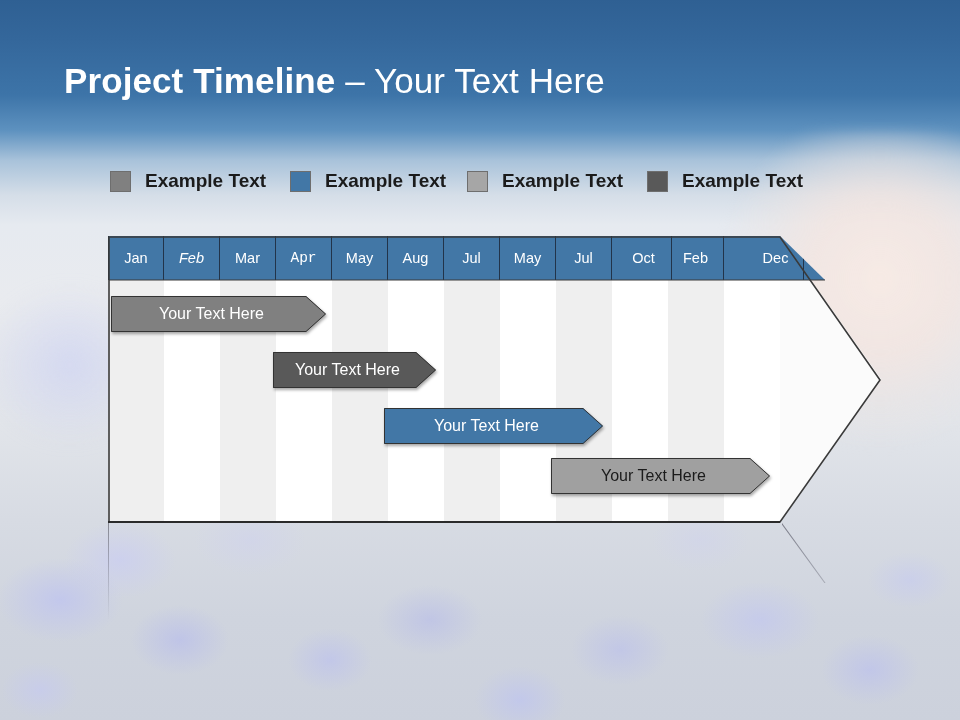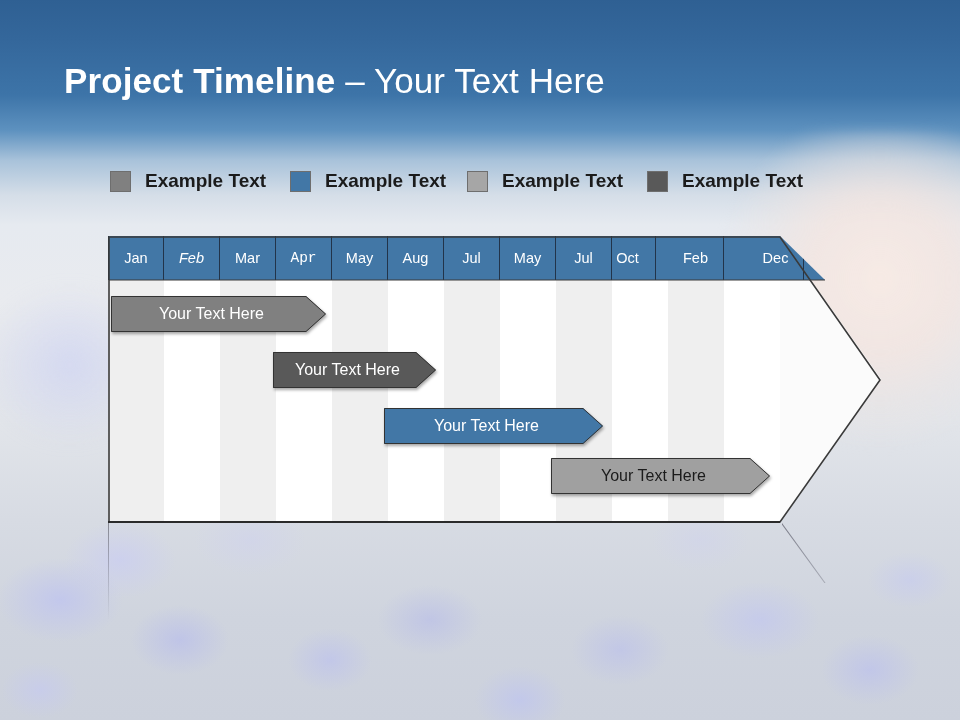--- a/index.html
+++ b/index.html
@@ -299,21 +299,21 @@
     <div class="header-band" id="header-band">
         <div class="hdr-cell" style="left: 0px; width: 56px;">Jan</div>
         <div class="hdr-cell" style="left: 56px; width: 56px; font-style: italic;">Feb</div>
         <div class="hdr-cell" style="left: 112px; width: 56px;">Mar</div>
         <div class="hdr-cell" style="left: 168px; width: 56px; font-family: Liberation Mono, monospace;">Apr</div>
         <div class="hdr-cell" style="left: 224px; width: 56px;">May</div>
         <div class="hdr-cell" style="left: 280px; width: 56px;">Aug</div>
         <div class="hdr-cell" style="left: 336px; width: 56px;">Jul</div>
         <div class="hdr-cell" style="left: 392px; width: 56px;">May</div>
         <div class="hdr-cell" style="left: 448px; width: 56px;">Jul</div>
-        <div class="hdr-cell" style="left: 492px; width: 56px;">Oct</div>
+        <div class="hdr-cell" style="left: 508px; width: 56px;">Oct</div>
         <div class="hdr-cell" style="left: 560px; width: 56px;">Feb</div>
         <div class="hdr-cell" style="left: 640px; width: 56px;">Dec</div>
       </div>
 
     <svg class="arrow-outline" viewBox="0 0 773 288">
       <polygon points="1,1 672,1 772,144 672,286 1,286" fill="none" stroke="#3a3a3a" stroke-width="1.6"></polygon>
       <line x1="1" y1="44" x2="717" y2="44" stroke="#3a3a3a" stroke-width="1"></line>
     </svg>
 
     <div id="bars">

